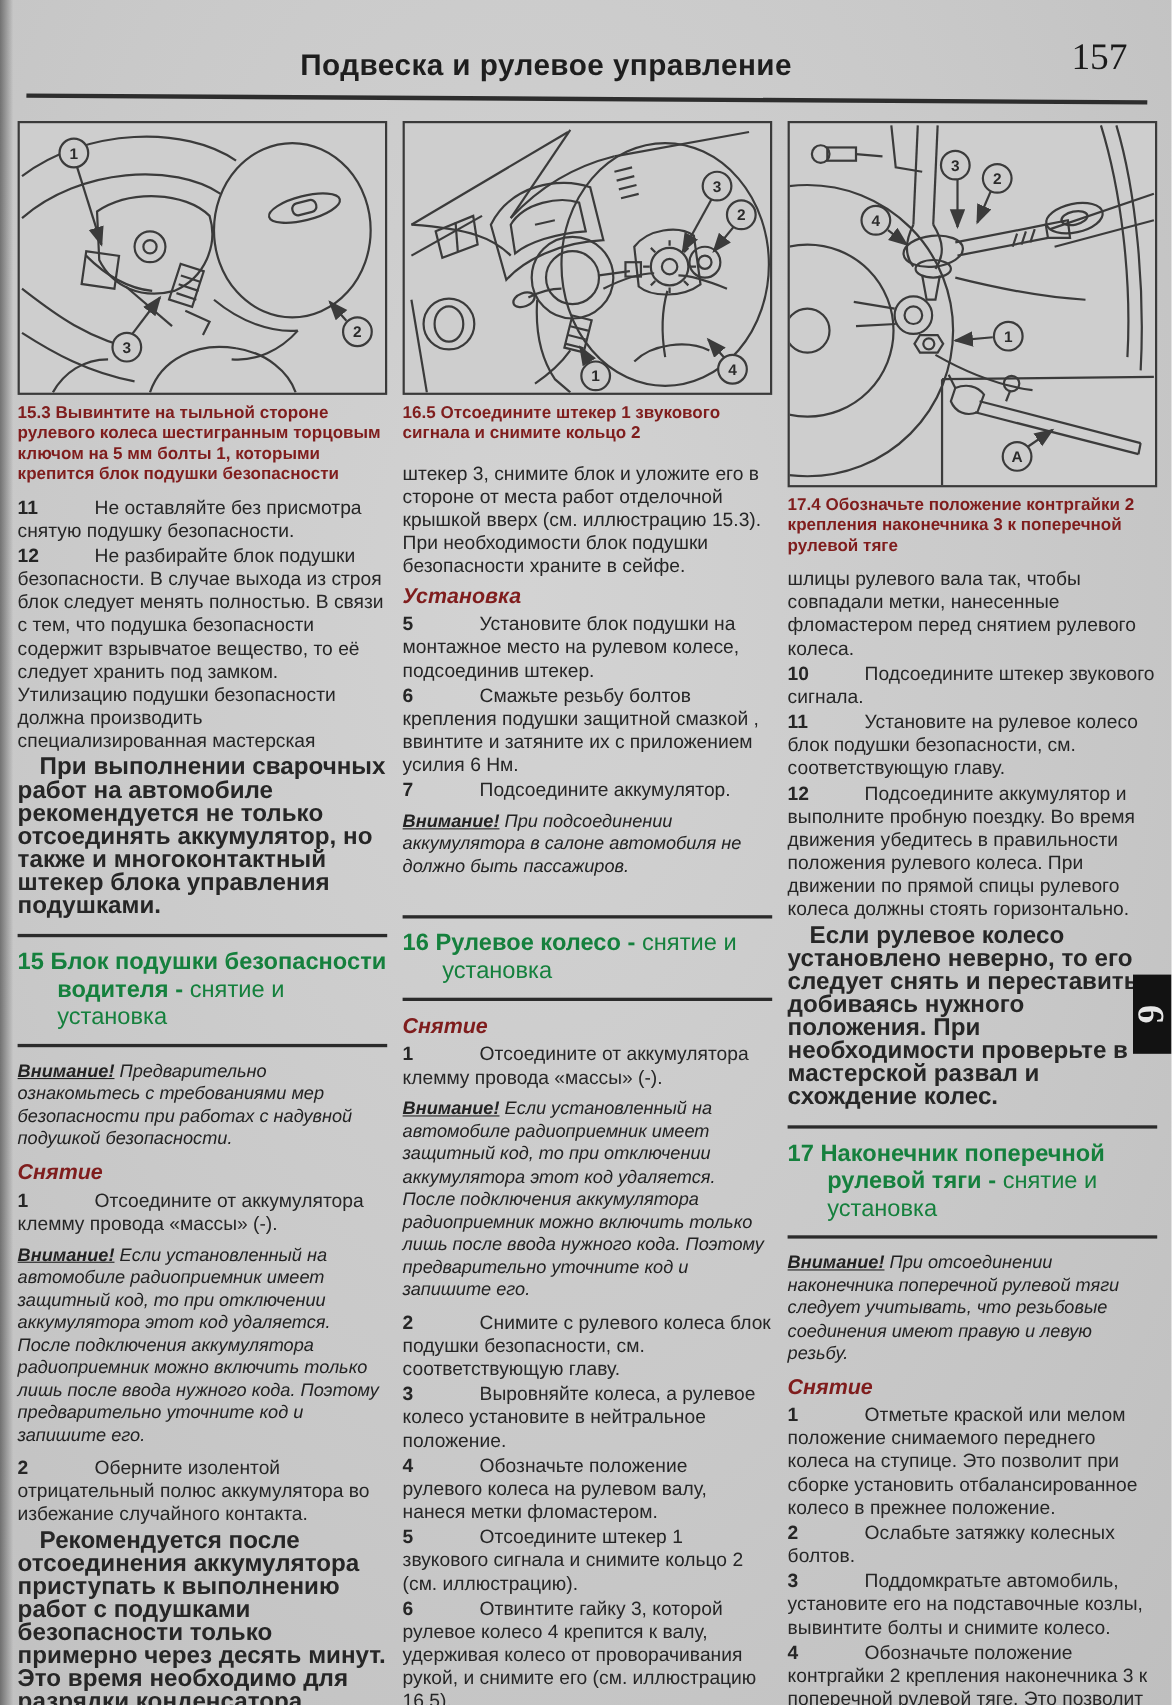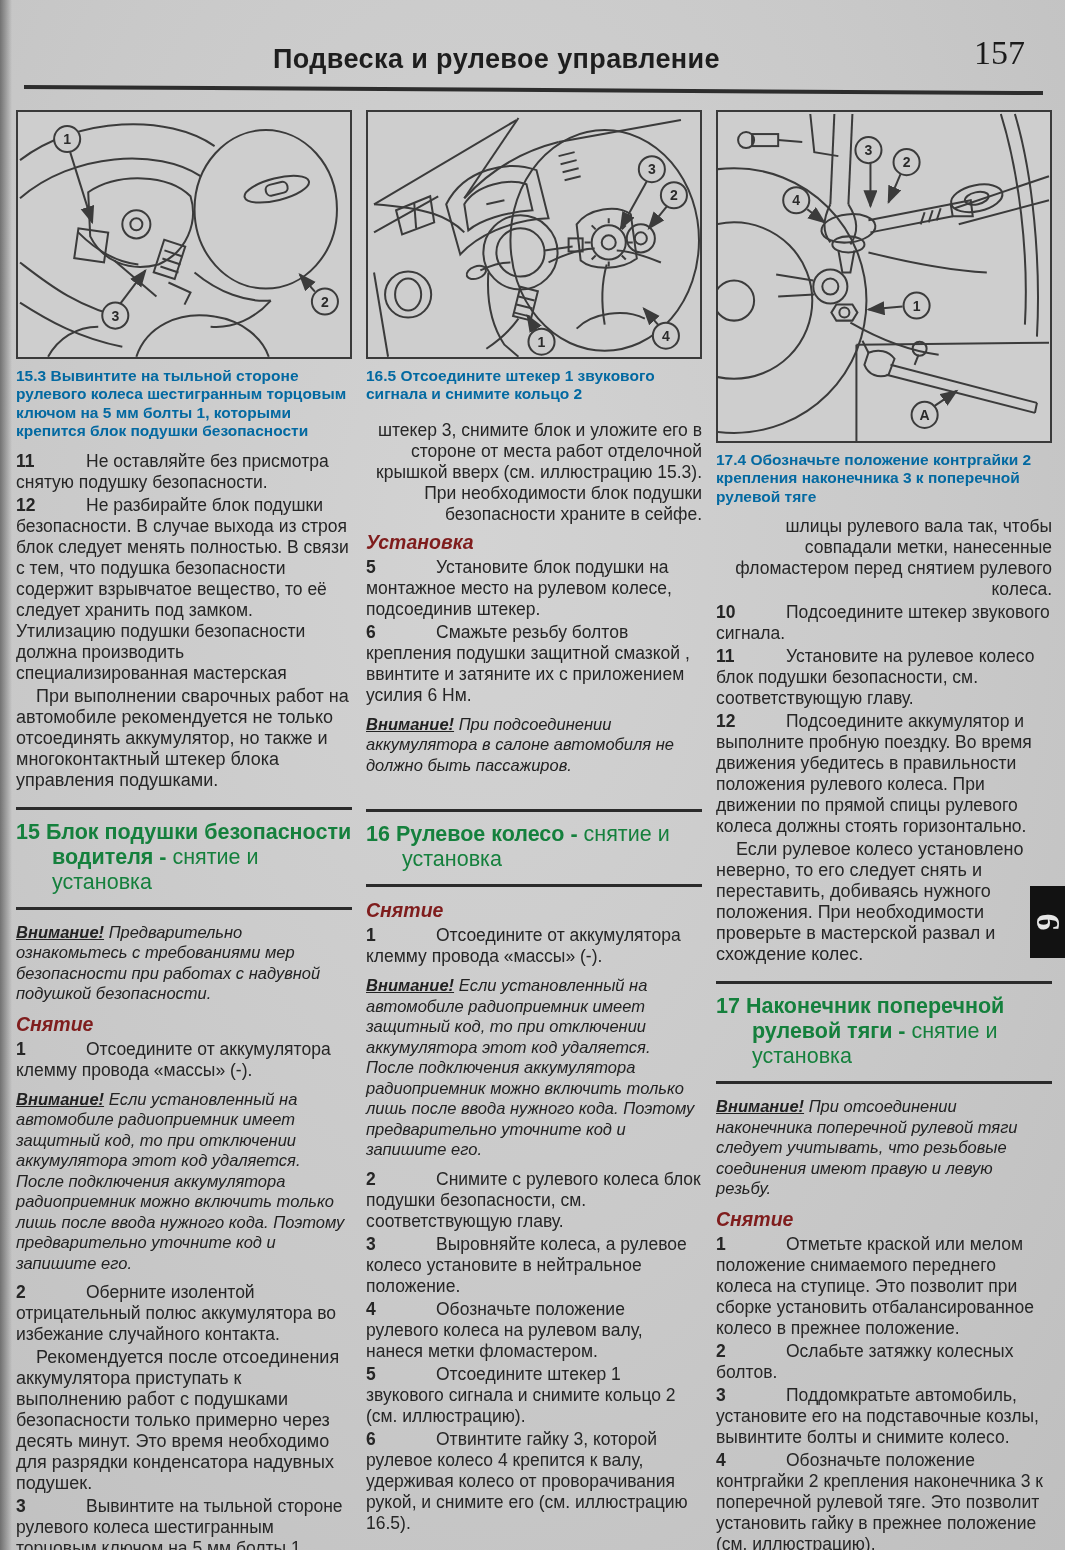--- a/index.html
+++ b/index.html
@@ -17,26 +17,26 @@
     font-weight:bold;font-size:27px;letter-spacing:.4px;color:#1e1e1e;}
   .page-num{position:absolute;right:40px;top:34px;
     font-family:"Liberation Serif",serif;font-size:34px;color:#1b1b1b;}
   .head-rule{position:absolute;left:24px;right:22px;top:88px;height:4px;
     background:#2d2d2d;transform:rotate(0.35deg);}
   
   .content{display:grid;grid-template-columns:1fr 1fr 1fr;column-gap:14px;
     padding:10px 13px 0 16px;align-items:start;}
   .figure{border:2px solid #3a3a3a;margin-bottom:8px;background:#cecece;}
   .figure svg{display:block;width:100%;height:auto;}
-  .caption{font-weight:bold;font-size:15.5px;line-height:18.5px;margin:3px 0 10px;color:#0369a1;}
+  .caption{font-weight:bold;font-size:15.5px;line-height:18.5px;margin:3px 0 10px;color:#7f1d1d;}
   .col2 .caption{margin-bottom:16px;}
   .step{font-size:17.5px;line-height:21px;margin:0 0 2px;}
   .step .num{display:inline-block;width:70px;font-weight:bold;}
-  .para{font-size:18px;line-height:21px;text-indent:20px;margin:0 0 2px;}
-  .cont{font-size:17.5px;line-height:21px;margin:5px 0 2px;text-align:right;}
+  .para{font-size:22px;line-height:21px;text-indent:20px;margin:0 0 2px;font-weight:bold;}
+  .cont{font-size:17.5px;line-height:21px;margin:5px 0 2px;}
   .warning{font-style:italic;font-size:16.5px;line-height:20.5px;margin:8px 0 9px;color:#222;}
   .wlabel{font-weight:bold;text-decoration:underline;}
   .subhead{font-weight:bold;font-style:italic;font-size:19.5px;margin:6px 0 3px;color:#7f1d1d;}
   .section{border-top:3px solid #2b2b2b;border-bottom:3px solid #2b2b2b;
     margin:16px 0 12px;padding:10px 0 12px;}
   .col2 .section{margin-top:34px;}
   .section-inner{font-size:21.5px;line-height:25px;font-weight:bold;
     padding-left:36px;text-indent:-36px;color:#15803d;}
   .snormal{font-weight:normal;}
   
@@ -196,20 +196,21 @@
           <text class="callout-text" x="297" y="228" text-anchor="middle">4</text>
         </g>
       </svg>
     </div>
     <div>
         <div class="caption">16.5 Отсоедините штекер 1 звукового сигнала и снимите кольцо 2</div>
         <div class="cont">штекер 3, снимите блок и уложите его в стороне от места работ отделочной крышкой вверх (см. иллюстрацию 15.3). При необходимости блок подушки безопасности храните в сейфе.</div>
         <div class="subhead">Установка</div>
         <div class="step"><span class="num">5</span><span class="txt">Установите блок подушки на монтажное место на рулевом колесе, подсоединив штекер.</span></div>
         <div class="step"><span class="num">6</span><span class="txt">Смажьте резьбу болтов крепления подушки защитной смазкой , ввинтите и затяните их с приложением усилия 6 Нм.</span></div>
+        <div class="step"><span class="num">7</span><span class="txt">Подсоедините аккумулятор.</span></div>
         <div class="warning"><span class="wlabel">Внимание!</span> <span class="wtext">При подсоединении аккумулятора в салоне автомобиля не должно быть пассажиров.</span></div>
         <div class="section">
           <div class="section-inner"><span class="snum">16</span> <span class="sbold">Рулевое колесо -</span> <span class="snormal">снятие и установка</span></div>
         </div>
         <div class="subhead">Снятие</div>
         <div class="step"><span class="num">1</span><span class="txt">Отсоедините от аккумулятора клемму провода «массы» (-).</span></div>
         <div class="warning"><span class="wlabel">Внимание!</span> <span class="wtext">Если установленный на автомобиле радиоприемник имеет защитный код, то при отключении аккумулятора этот код удаляется. После подключения аккумулятора радиоприемник можно включить только лишь после ввода нужного кода. Поэтому предварительно уточните код и запишите его.</span></div>
         <div class="step"><span class="num">2</span><span class="txt">Снимите с рулевого колеса блок подушки безопасности, см. соответствующую главу.</span></div>
         <div class="step"><span class="num">3</span><span class="txt">Выровняйте колеса, а рулевое колесо установите в нейтральное положение.</span></div>
         <div class="step"><span class="num">4</span><span class="txt">Обозначьте положение рулевого колеса на рулевом валу, нанеся метки фломастером.</span></div>

